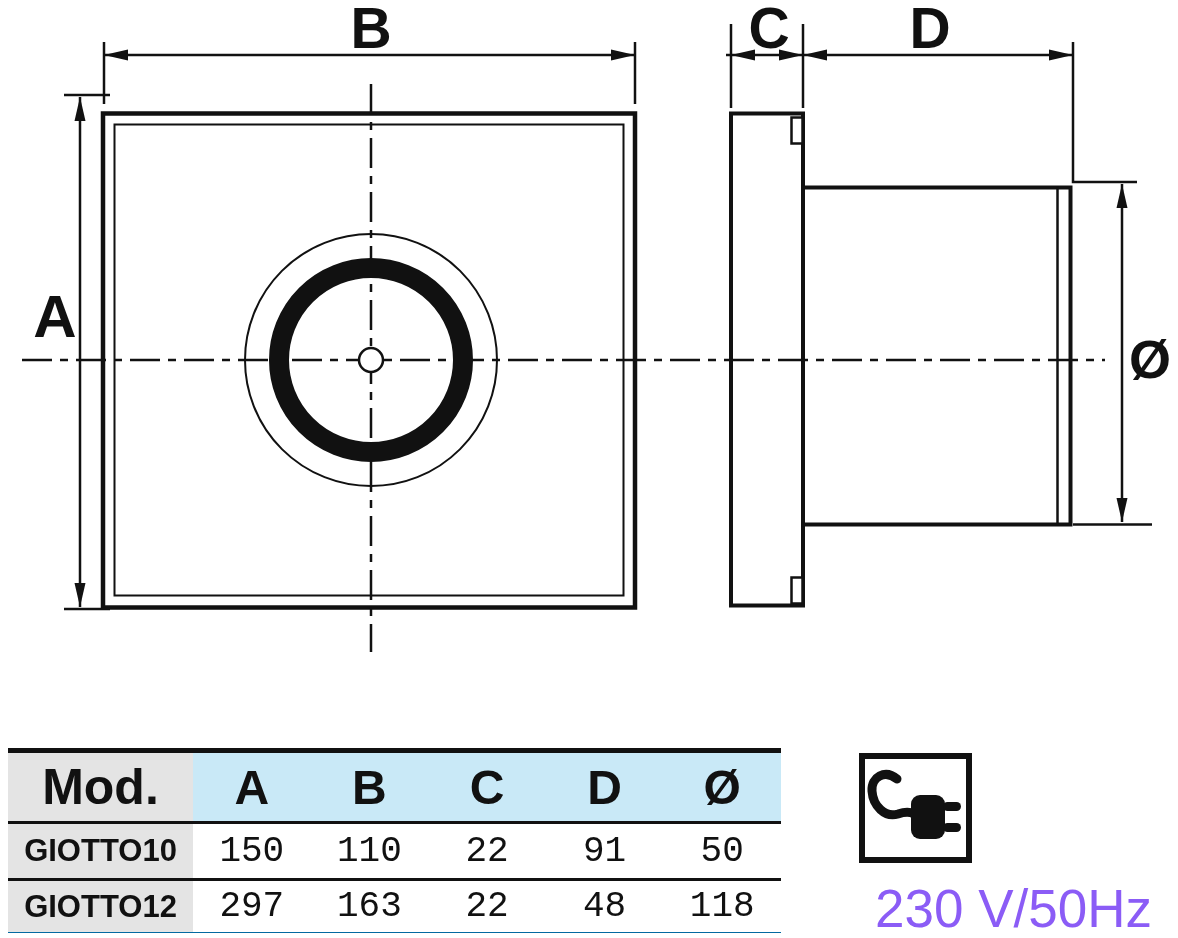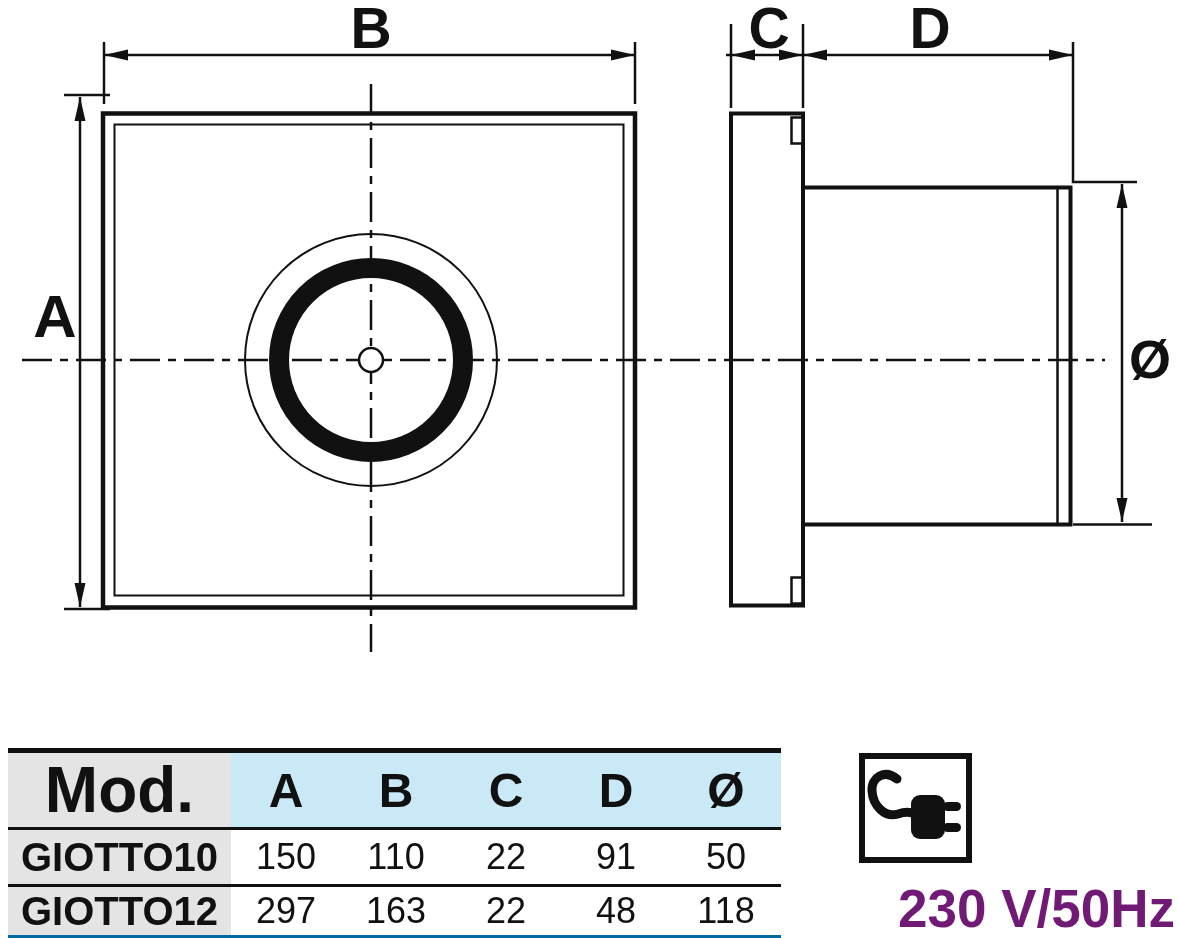--- a/index.html
+++ b/index.html
@@ -46,61 +46,62 @@
     height: 72px;
     border-top: 5px solid #111;
     border-bottom: 3px solid #111;
   }
   table.dims tbody tr.row-1 {
     height: 57px;
     border-bottom: 3px solid #111;
   }
   table.dims tbody tr.row-2 {
     height: 53px;
-    border-bottom: 7px solid #0369a1;
+    border-bottom: 1px solid #0369a1;
   }
   th.model-head {
-    width: 223px;
+    width: 185px;
     background: #e4e4e4;
-    font-size: 64px;
+    font-size: 50px;
     font-weight: bold;
   }
   th.dim-head {
     background: #c9e9f7;
     font-size: 48px;
     font-weight: bold;
   }
   td.model-cell {
     background: #e4e4e4;
     font-weight: bold;
-    font-size: 40px;
+    font-size: 31px;
     margin-left: 8px;
   }
   td.value-cell {
     font-weight: normal;
     font-size: 36px;
+    font-family: Liberation Mono, monospace;
   }
 
   
   .plug-box {
     position: absolute;
     left: 859px;
     top: 753px;
     width: 101px;
     height: 98px;
     border: 6px solid #111;
     background: #fff;
   }
   .power-label {
     position: absolute;
-    left: 898px;
+    left: 875px;
     top: 878px;
     font-size: 53px;
-    font-weight: bold;
-    color: #701a75;
+    font-weight: normal;
+    color: #8b5cf6;
     white-space: nowrap;
   }
 </style>
 </head>
 <body>
 
 <svg class="drawing" width="1178" height="700" viewBox="0 0 1178 700">
 
   <g stroke="#111" fill="none">
 

